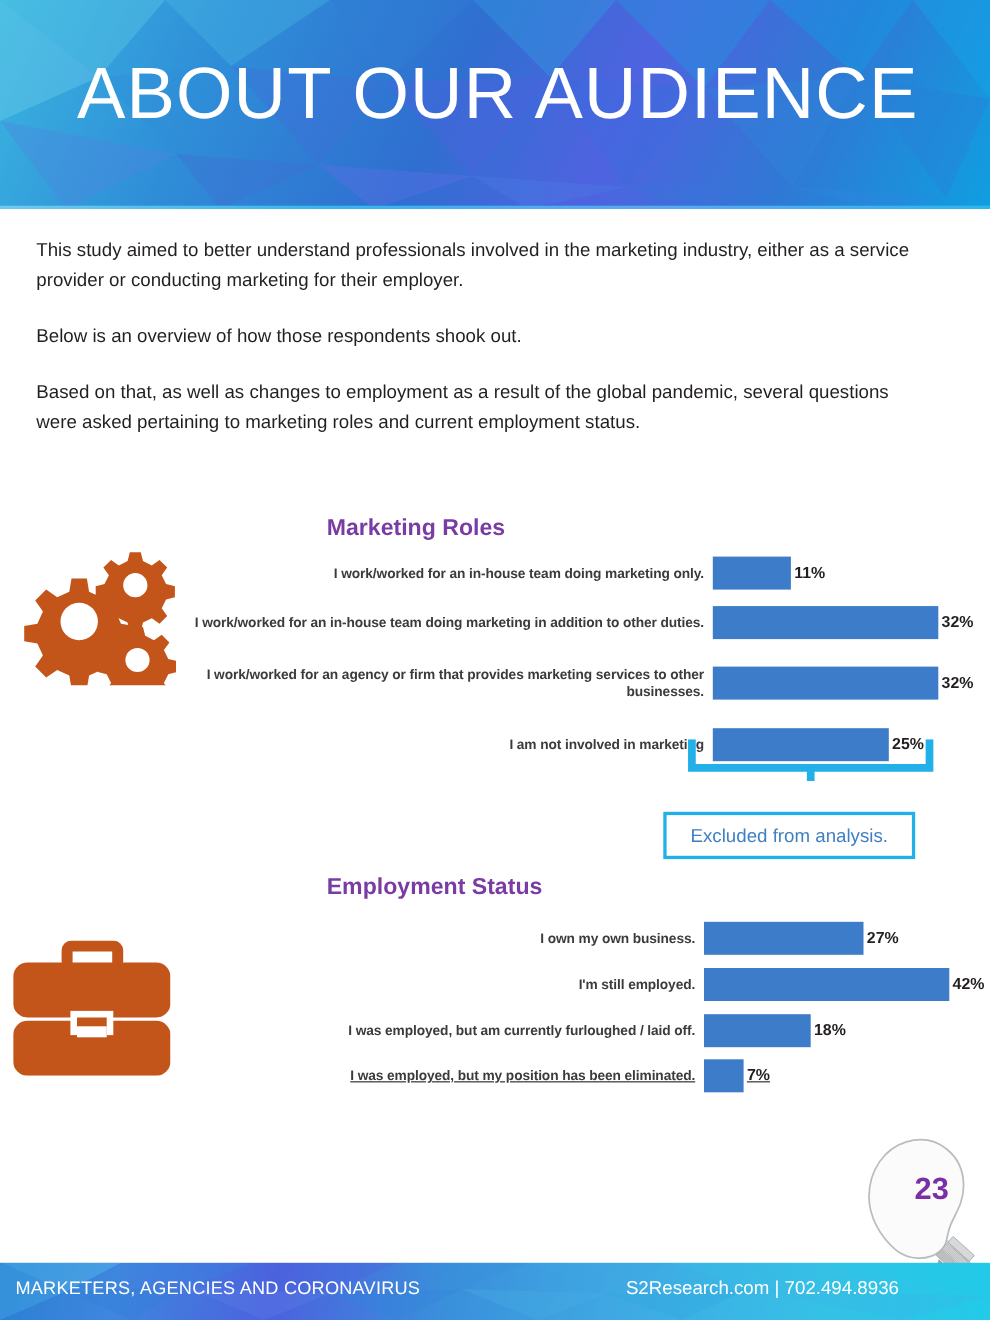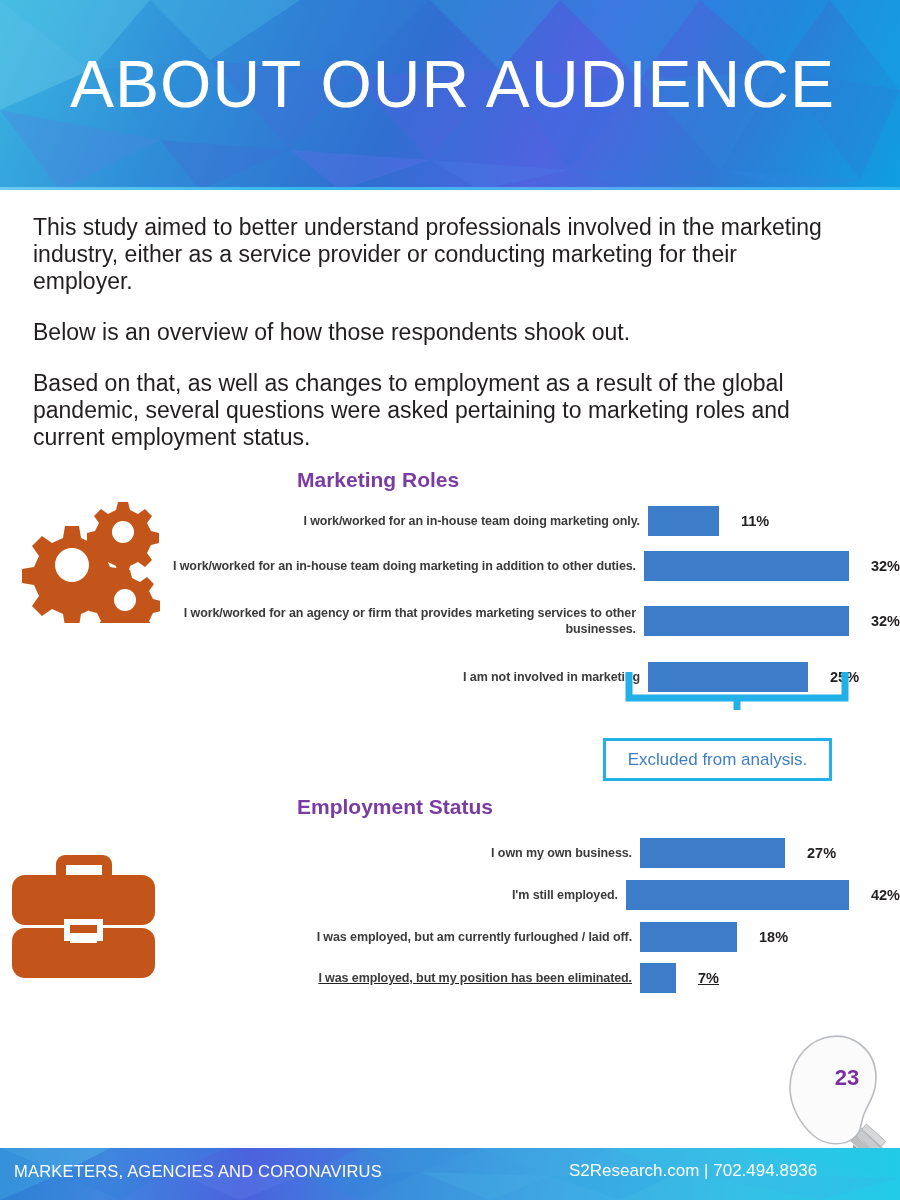--- a/index.html
+++ b/index.html
@@ -44,21 +44,21 @@
   }
 
   
   .intro {
     position: absolute;
     left: 33px; top: 214px;
     width: 800px;
   }
   .intro p {
     margin: 0 0 24px 0;
-    font-size: 23px;
+    font-size: 17px;
     line-height: 27px;
     color: #231f20;
   }
   .intro p:last-child { margin-bottom: 0; }
 
   
   .section-title {
     position: absolute;
     font-size: 21px;
     font-weight: bold;
@@ -85,21 +85,21 @@
   }
   .bar {
     background: #3d7cc9;
     height: 30px;
     flex: none;
   }
   .barval {
     font-size: 14.5px;
     font-weight: bold;
     color: #231f20;
-    padding-left: 22px;
+    padding-left: 3px;
     white-space: nowrap;
   }
 
   
   .brace {
     position: absolute;
     left: 624px; top: 672px;
     width: 226px; height: 38px;
   }
   .callout {
@@ -122,21 +122,21 @@
   .icon-gears { position: absolute; left: 10px; top: 498px; width: 150px; height: 125px; }
   .icon-briefcase { position: absolute; left: 12px; top: 855px; width: 143px; height: 123px; }
 
   
   .bulb { position: absolute; left: 778px; top: 1032px; width: 122px; height: 128px; }
   .pageno {
     position: absolute;
     left: 820px; top: 1065px;
     width: 54px;
     text-align: center;
-    font-size: 22px;
+    font-size: 28px;
     font-weight: bold;
     color: #7a2fa3;
   }
 
   
   .footer {
     position: absolute;
     left: 0; top: 1148px;
     width: 900px; height: 52px;
     overflow: hidden;

